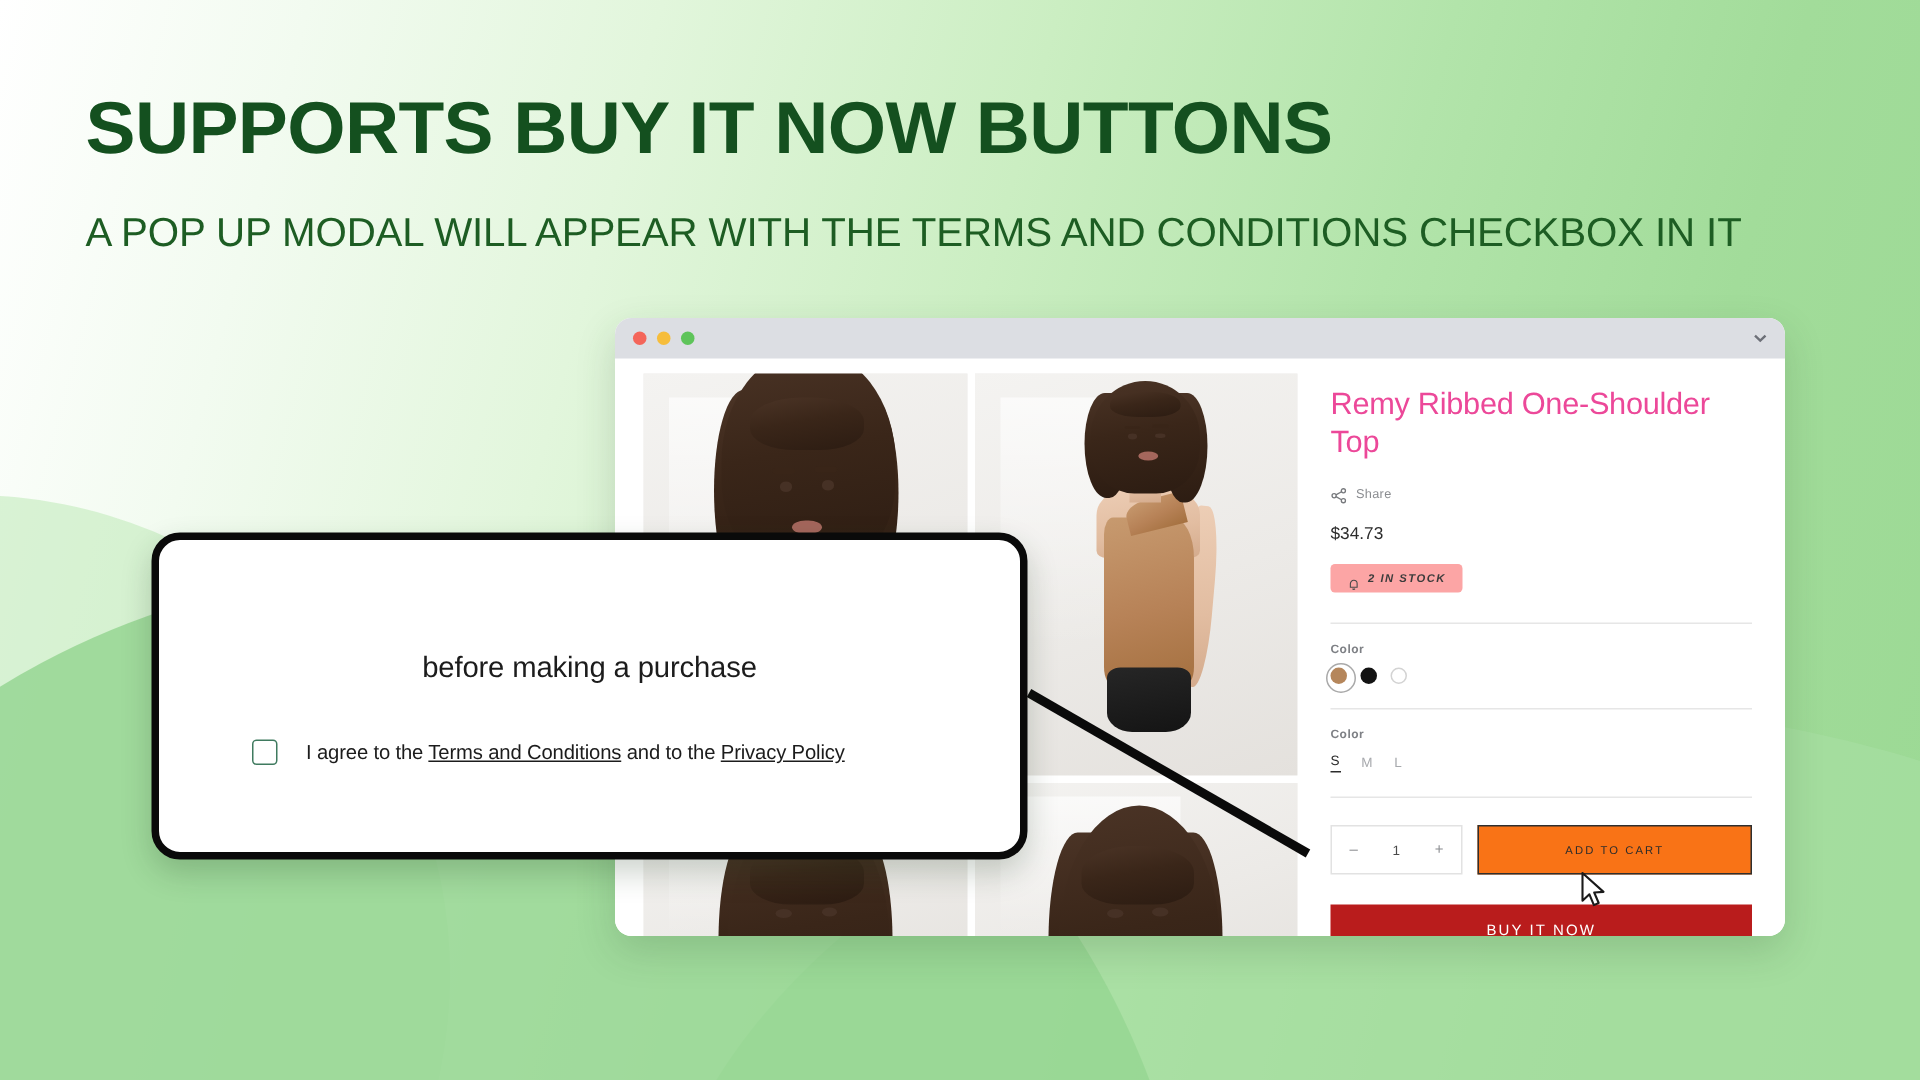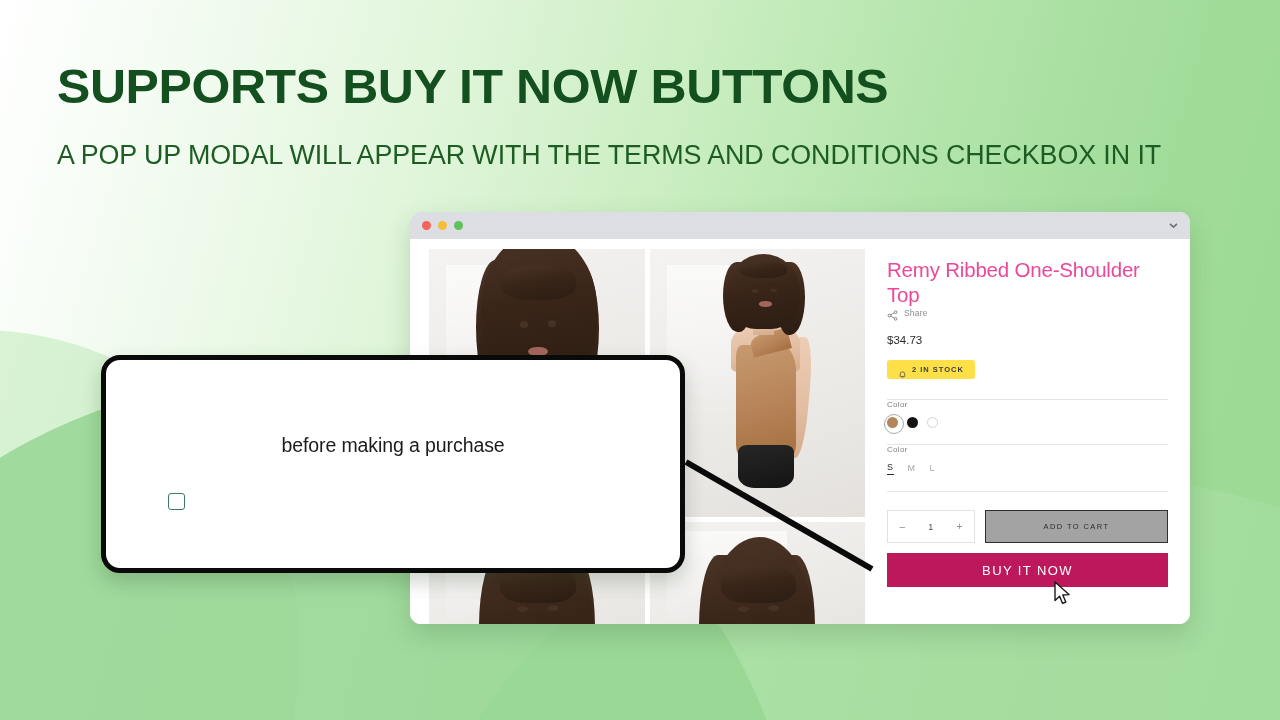--- a/index.html
+++ b/index.html
@@ -253,54 +253,58 @@
     font-size: 20.5px;
     line-height: 25px;
     font-weight: 400;
     color: #ec4899;
     letter-spacing: -0.2px;
   }
   #share-row {
     display: flex;
     align-items: center;
     gap: 6px;
+    margin-top: 16px;
   }
   #share-icon { width: 11px; height: 11px; display: block; color: #77797d; }
   #share-label {
     font-size: 8.5px;
     color: #8a8c90;
     letter-spacing: .2px;
   }
   #product-price {
     margin-top: 16px;
     font-size: 11.5px;
     color: #2c2c2c;
   }
   #stock-badge {
     display: inline-flex;
     align-items: center;
     gap: 5px;
     margin-top: 14px;
-    background: #fde047;
+    background: #fca5a5;
     border-radius: 3px;
     padding: 5px 11px;
+    font-style: italic;
   }
   #bell-icon { width: 9px; height: 9px; display: block; color: #4a4a4a; }
   #stock-label {
     font-size: 7.5px;
     font-weight: 700;
     letter-spacing: 1px;
     color: #3c3c3c;
   }
   .divider { height: 1px; background: #e6e6e6; margin: 16px 0 0 0; }
 
   .option-label {
     font-size: 8px;
     color: #7e8085;
     letter-spacing: .3px;
+    margin-top: 12px;
+    font-weight: bold;
   }
   #color-swatches {
     display: flex;
     align-items: center;
     gap: 9px;
     margin-top: 8px;
   }
   .swatch {
     width: 11px; height: 11px; border-radius: 50%;
     position: relative; display: block;
@@ -347,37 +351,37 @@
     align-items: center;
     justify-content: space-around;
     font-size: 9px;
     color: #4a4a4a;
   }
   .qty-btn { color: #8b8d91; font-size: 10px; }
   #add-to-cart-button {
     flex: 1;
     height: 33px;
     border: 1px solid #2f2f2f;
-    background: #a3a3a3;
+    background: #f97316;
     color: #2c2c2c;
     font-size: 7.5px;
     font-weight: 400;
     letter-spacing: 1.4px;
     display: flex;
     align-items: center;
     justify-content: center;
     font-family: "Liberation Sans", sans-serif;
   }
   #buy-it-now-button {
     position: relative;
-    margin-top: 10px;
+    margin-top: 20px;
     height: 34px;
-    background: #be185d;
+    background: #b91c1c;
     color: #ffffff;
-    font-size: 13px;
+    font-size: 10px;
     letter-spacing: 1.4px;
     display: flex;
     align-items: center;
     justify-content: center;
     font-family: "Liberation Sans", sans-serif;
   }
 
   #mouse-cursor {
     position: absolute;
     left: 1053px;
@@ -620,14 +624,15 @@
   <line x1="686" y1="462" x2="872" y2="569" stroke="#0a0a0a" stroke-width="6" stroke-linecap="butt"></line>
 </svg>
 
 <div id="terms-modal">
   <div id="modal-message">
     <br>
     <span>before making a purchase</span>
   </div>
   <div id="agree-row">
     <span id="agree-checkbox"></span>
+    <span id="agree-text"><span>I agree to the </span><a href="#">Terms and Conditions</a><span> and to the </span><a href="#">Privacy Policy</a></span>
   </div>
 </div>
 
 </body></html>

